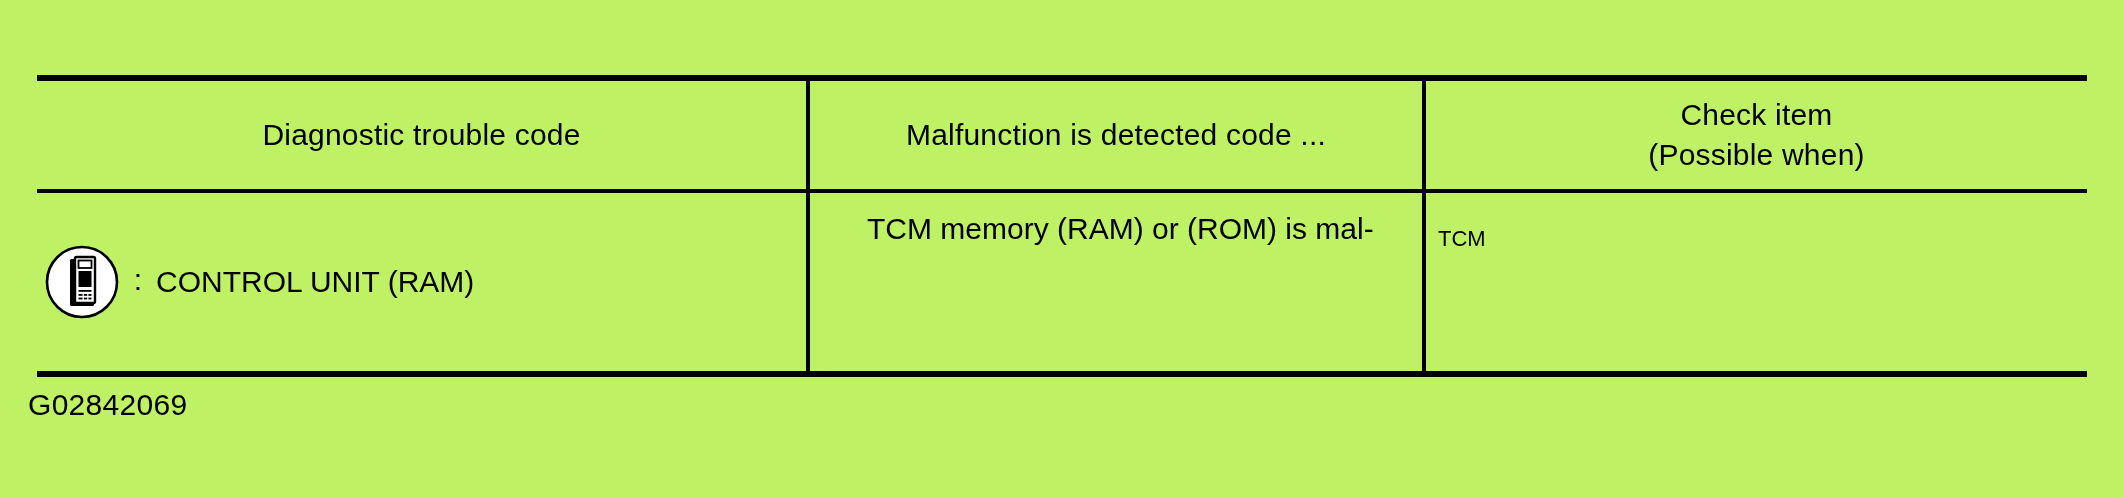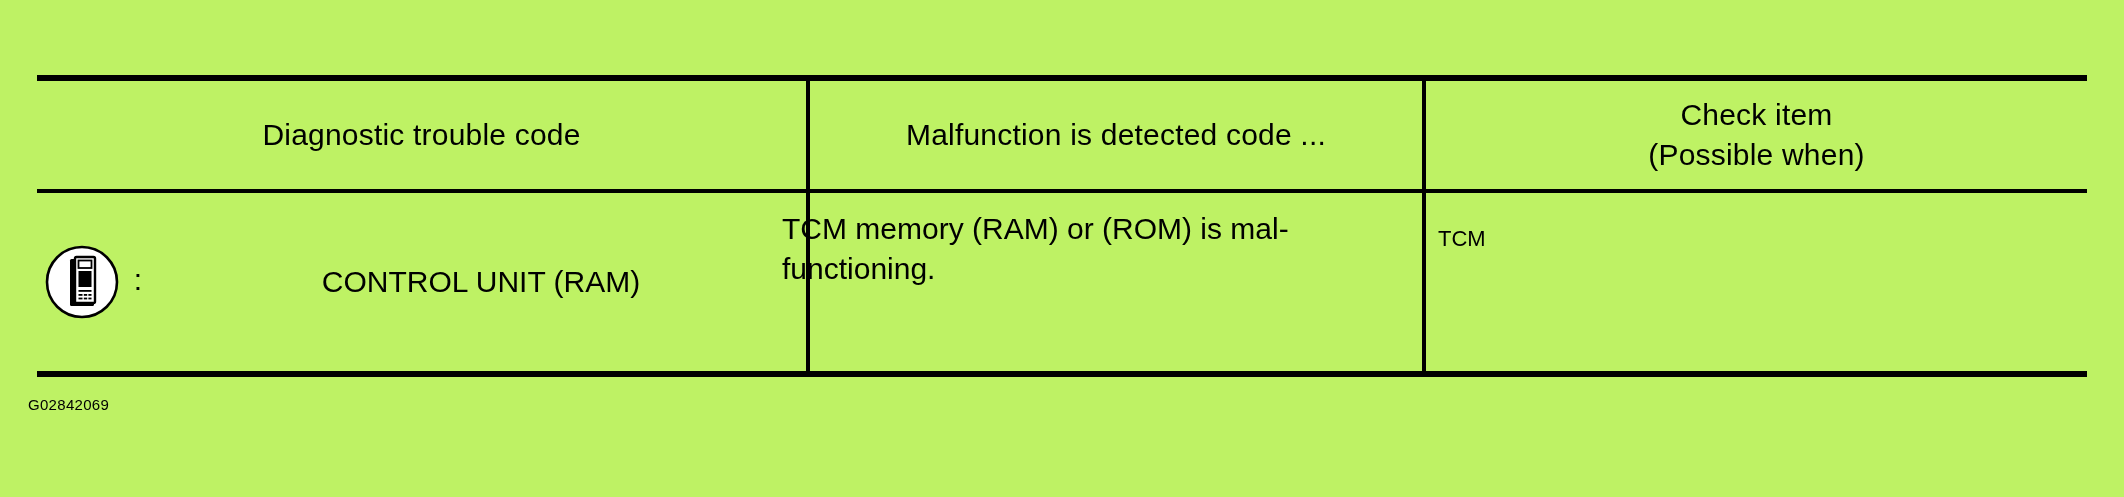--- a/index.html
+++ b/index.html
@@ -91,21 +91,21 @@
     top: 193px;
     width: 2050px;
     height: 178px;
   }
   .body-cell {
     position: absolute;
     top: 0;
     height: 178px;
   }
   .body-cell.b1 { left: 0px;    width: 769px; }
-  .body-cell.b2 { left: 733px;  width: 572px; }
+  .body-cell.b2 { left: 818px;  width: 572px; }
   .body-cell.b3 { left: 1389px; width: 661px; }
 
   
   .dtc-cell-inner {
     display: flex;
     align-items: center;
     height: 100%;
     padding-left: 7px;
     box-sizing: border-box;
   }
@@ -119,21 +119,21 @@
     flex: 0 0 auto;
     font-size: 30px;
     line-height: 30px;
     width: 24px;
     text-align: center;
     padding-bottom: 4px;
   }
   .dtc-codes {
     flex: 1 1 auto;
     display: flex;
-    flex-direction: row;
+    flex-direction: column;
     justify-content: center;
     gap: 16px;
     padding-left: 6px;
   }
   .dtc-codes .code-line {
     font-size: 30px;
     line-height: 34px;
     white-space: nowrap;
   }
 
@@ -152,21 +152,21 @@
     padding: 28px 6px 0 12px;
     font-size: 22px;
     line-height: 36px;
   }
 
   
   .figure-id {
     position: absolute;
     left: 28px;
     top: 392px;
-    font-size: 15px;
+    font-size: 30px;
     line-height: 26px;
     font-family: "Liberation Sans", sans-serif;
     letter-spacing: 0.3px;
   }
 </style>
 </head>
 <body>
 
 <div class="page">
 
@@ -217,21 +217,20 @@
         <span class="colon">:</span>
         <span class="dtc-codes">
           <span class="code-line">CONTROL UNIT (RAM)</span>
         </span>
       </div>
     </div>
 
     <div class="body-cell b2">
       <div class="desc-inner">
         <div class="desc-line">TCM memory (RAM) or (ROM) is mal-</div>
-        <div class="desc-line">functioning.</div>
       </div>
     </div>
 
     <div class="body-cell b3">
       <div class="check-inner">TCM</div>
     </div>
 
   </div>
 
   <div class="figure-id">G02842069</div>

